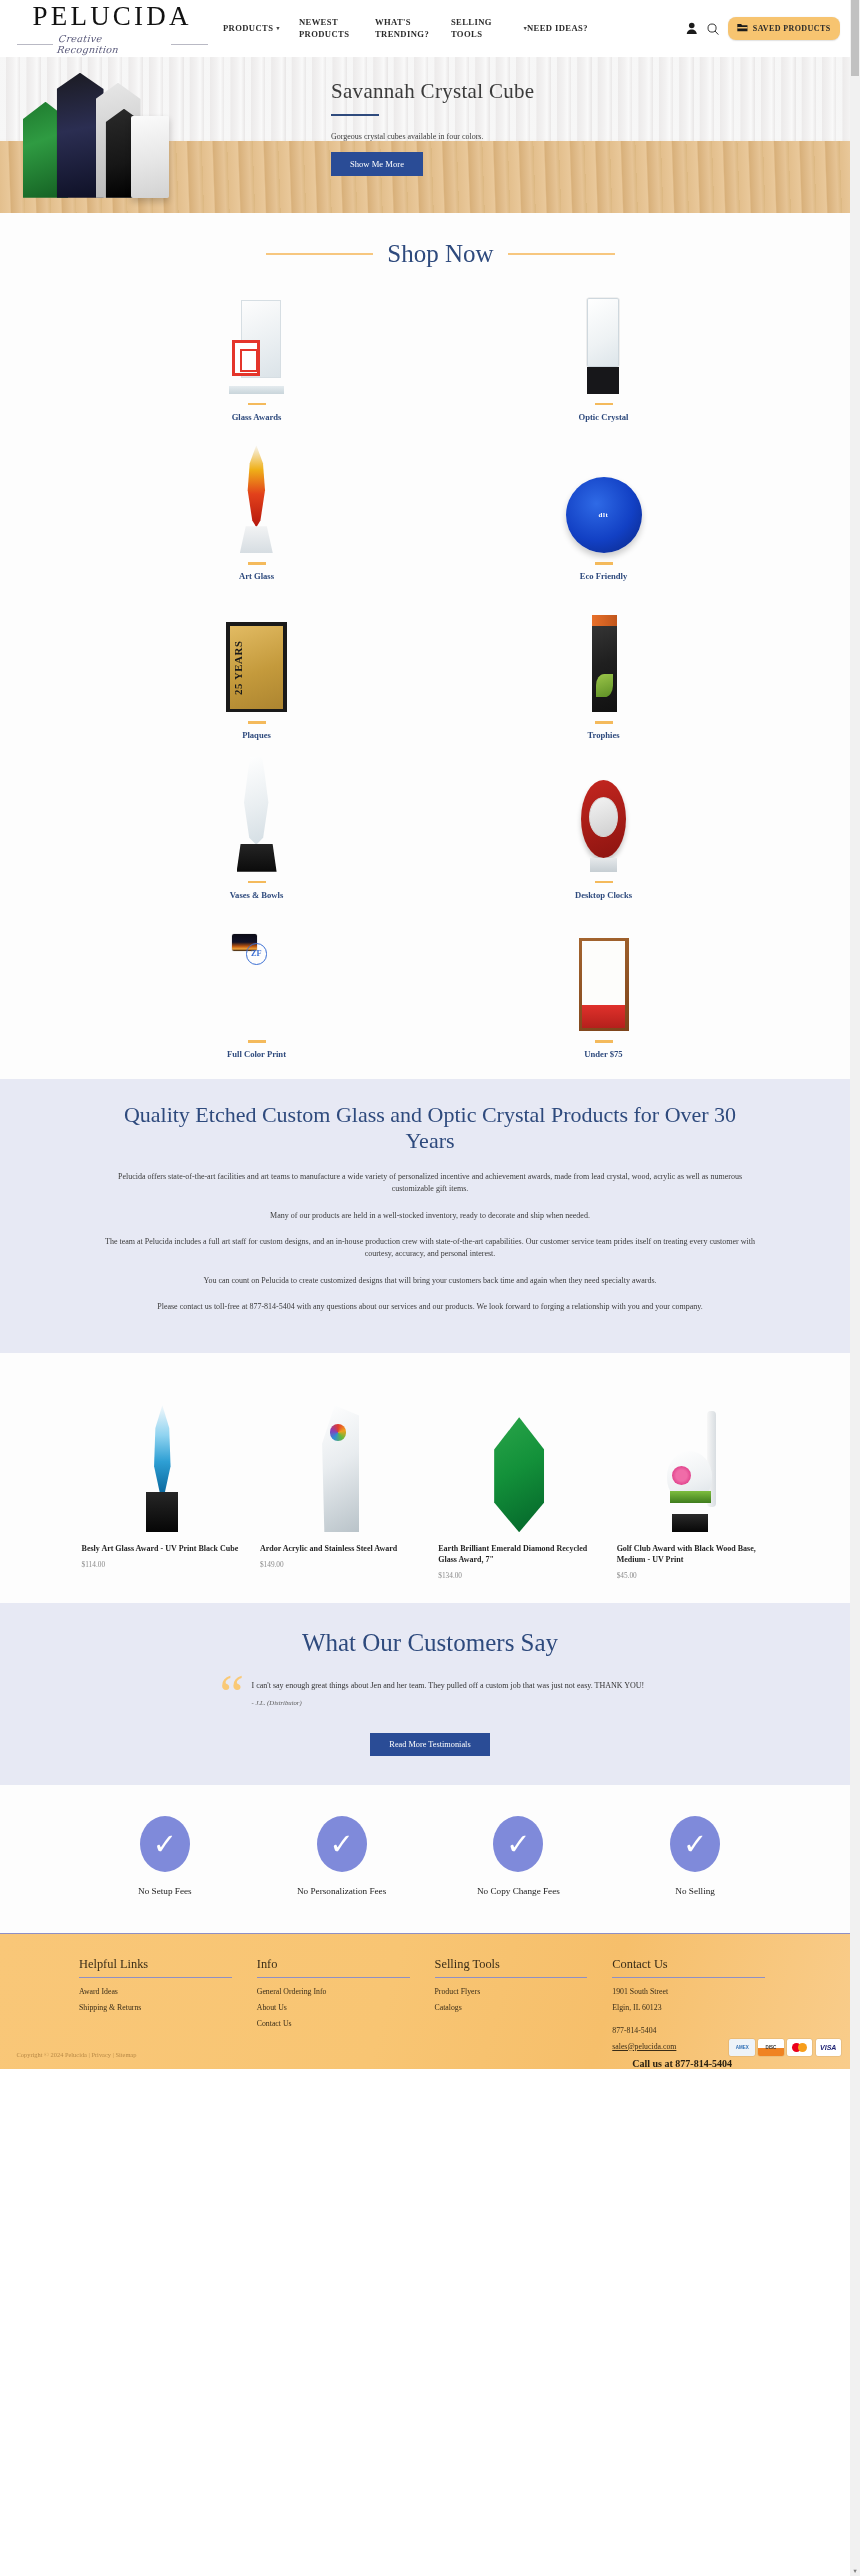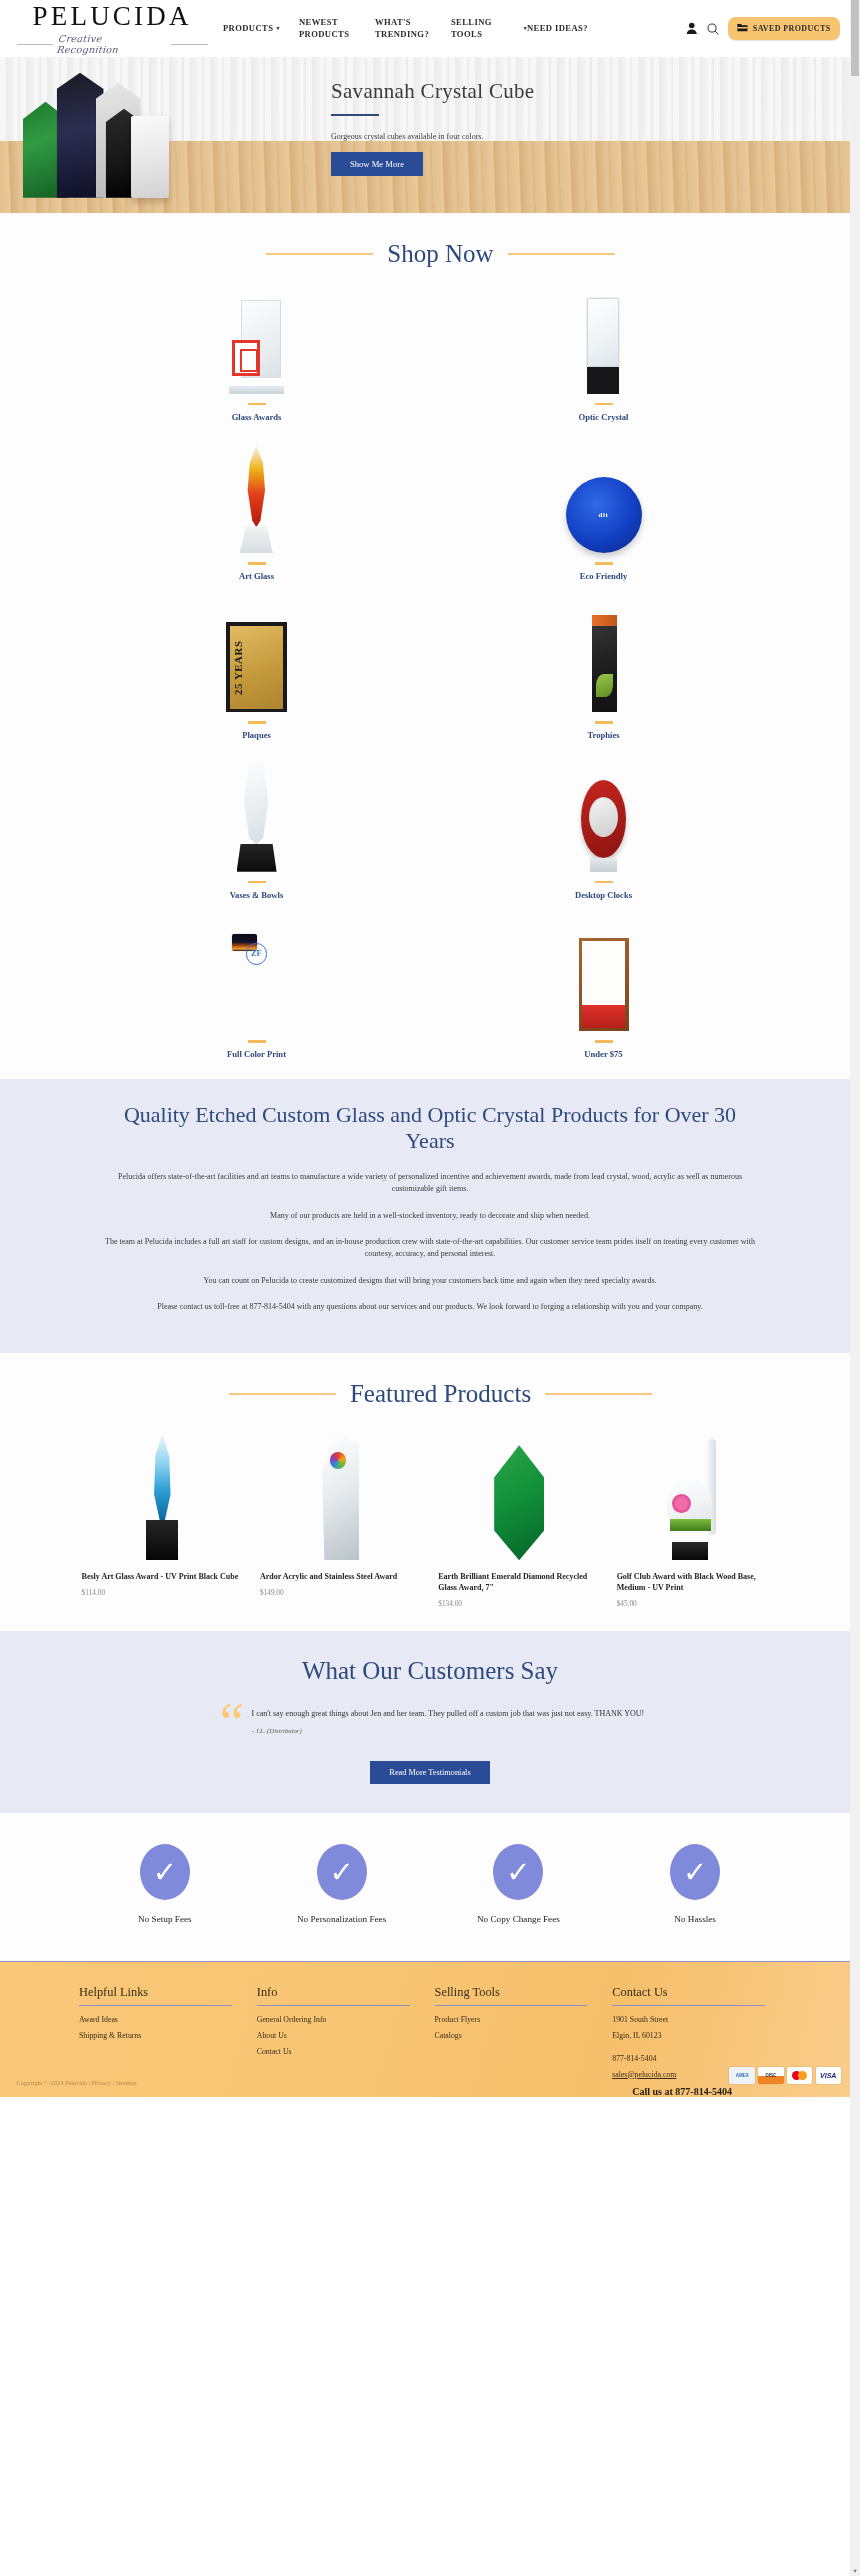--- a/index.html
+++ b/index.html
@@ -609,25 +609,20 @@
 <section class="quality">
   <h2>Quality Etched Custom Glass and Optic Crystal Products for Over 30 Years</h2>
   <p>Pelucida offers state-of-the-art facilities and art teams to manufacture a wide variety of personalized incentive and achievement awards, made from lead crystal, wood, acrylic as well as numerous customizable gift items.</p>
   <p>Many of our products are held in a well-stocked inventory, ready to decorate and ship when needed.</p>
   <p>The team at Pelucida includes a full art staff for custom designs, and an in-house production crew with state-of-the-art capabilities. Our customer service team prides itself on treating every customer with courtesy, accuracy, and personal interest.</p>
   <p>You can count on Pelucida to create customized designs that will bring your customers back time and again when they need specialty awards.</p>
   <p>Please contact us toll-free at 877-814-5404 with any questions about our services and our products. We look forward to forging a relationship with you and your company.</p>
 </section>
 
 <section class="section section-white">
-  <div class="sec-head">
-    <span class="line"></span>
-    <h2 class="sec-title">Featured Products</h2>
-    <span class="line"></span>
-  </div>
 
   <div class="prod-grid">
     <div class="prod-cell">
       <div class="prod-img">
         <div class="fp1">
             <span class="spire"></span>
             <span class="base"></span>
           </div>
       </div>
       <div class="prod-name">Besly Art Glass Award - UV Print Black Cube</div>
@@ -700,21 +695,21 @@
     <div class="ben-cell">
       <div class="ben-circle">
           <span class="ben-check">✓</span>
         </div>
       <div class="ben-label">No Copy Change Fees</div>
     </div>
     <div class="ben-cell">
       <div class="ben-circle">
           <span class="ben-check">✓</span>
         </div>
-      <div class="ben-label">No Hassles</div>
+      <div class="ben-label">No Selling</div>
     </div>
   </div>
 </section>
 
 <footer class="footer">
   <div class="footer-grid">
 
     <div class="fcol">
       <h3>Helpful Links</h3>
       <div class="hr"></div>

